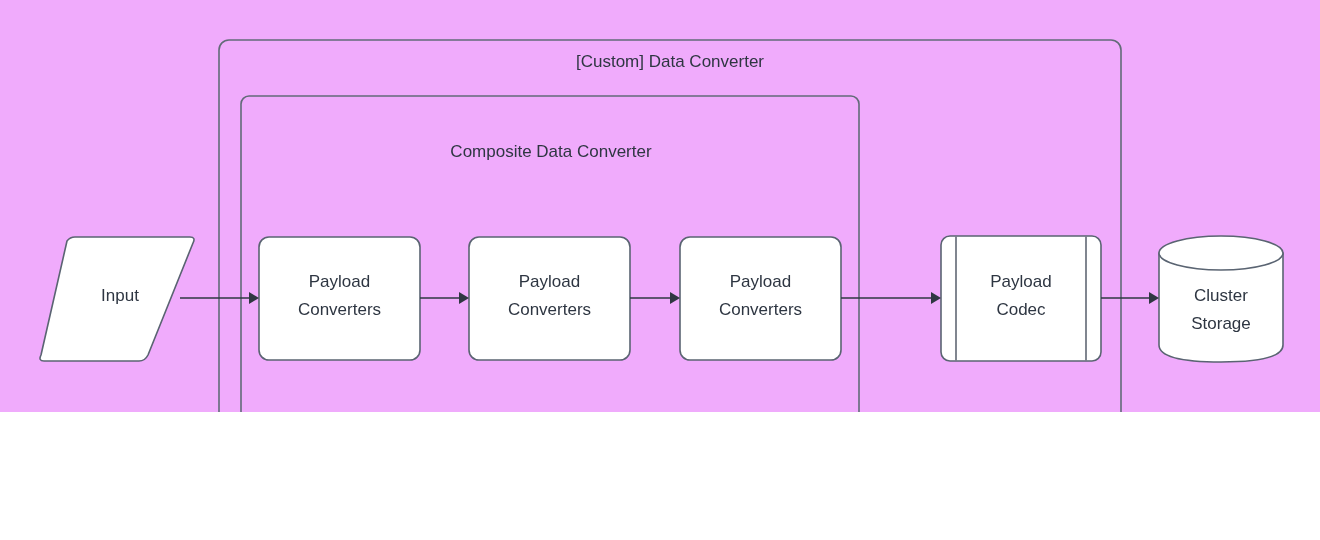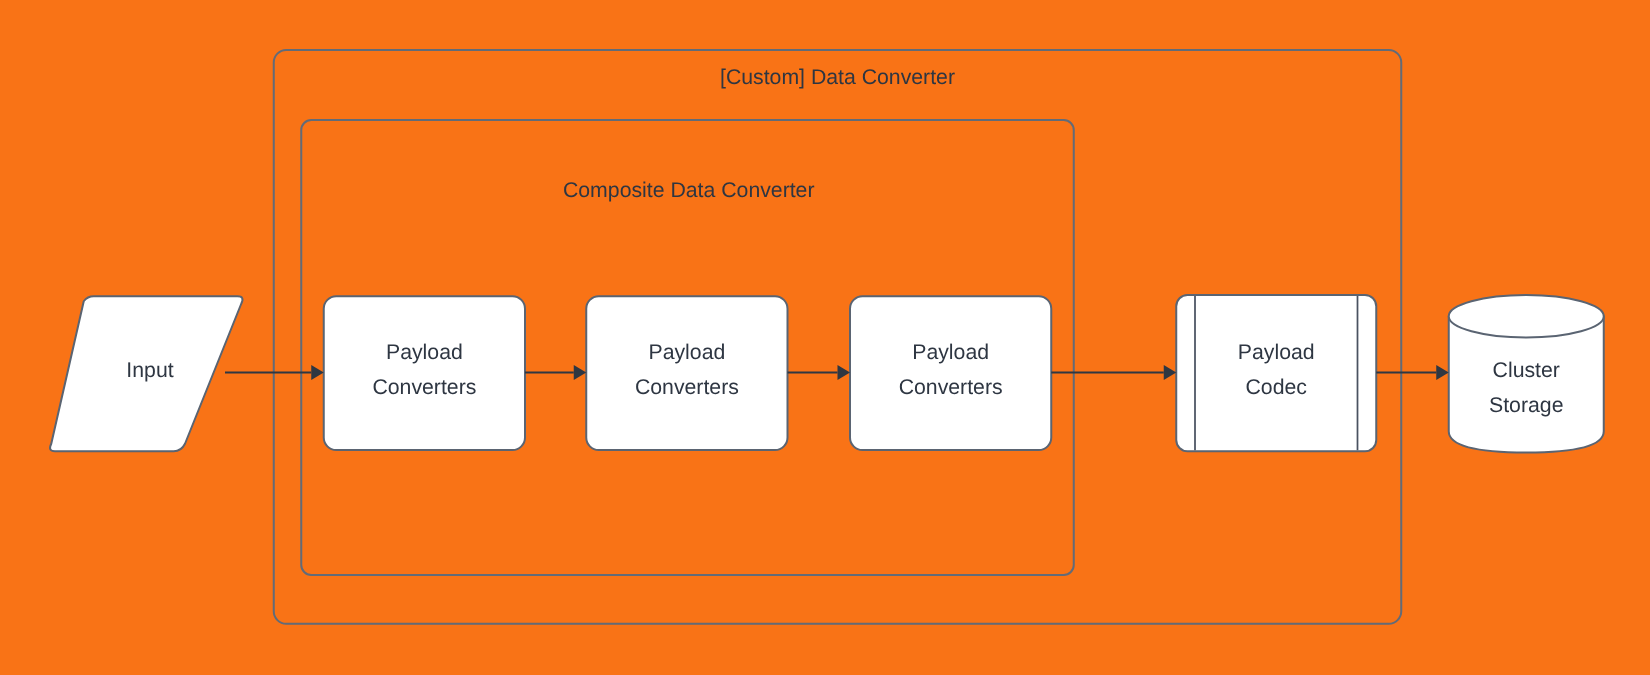--- a/index.html
+++ b/index.html
@@ -6,22 +6,22 @@
     margin: 0;
     padding: 0;
     background: #ffffff;
   }
   body {
     font-family: "Liberation Sans", sans-serif;
   }
   #canvas {
     position: relative;
     width: 1320px;
-    height: 540px;
-    background: #f97316;
+    height: 412px;
+    background: #f0abfc;
     overflow: hidden;
   }
   #diagram-svg {
     position: absolute;
     left: 0;
     top: 0;
     width: 1320px;
     height: 540px;
   }
   .shape-stroke {

